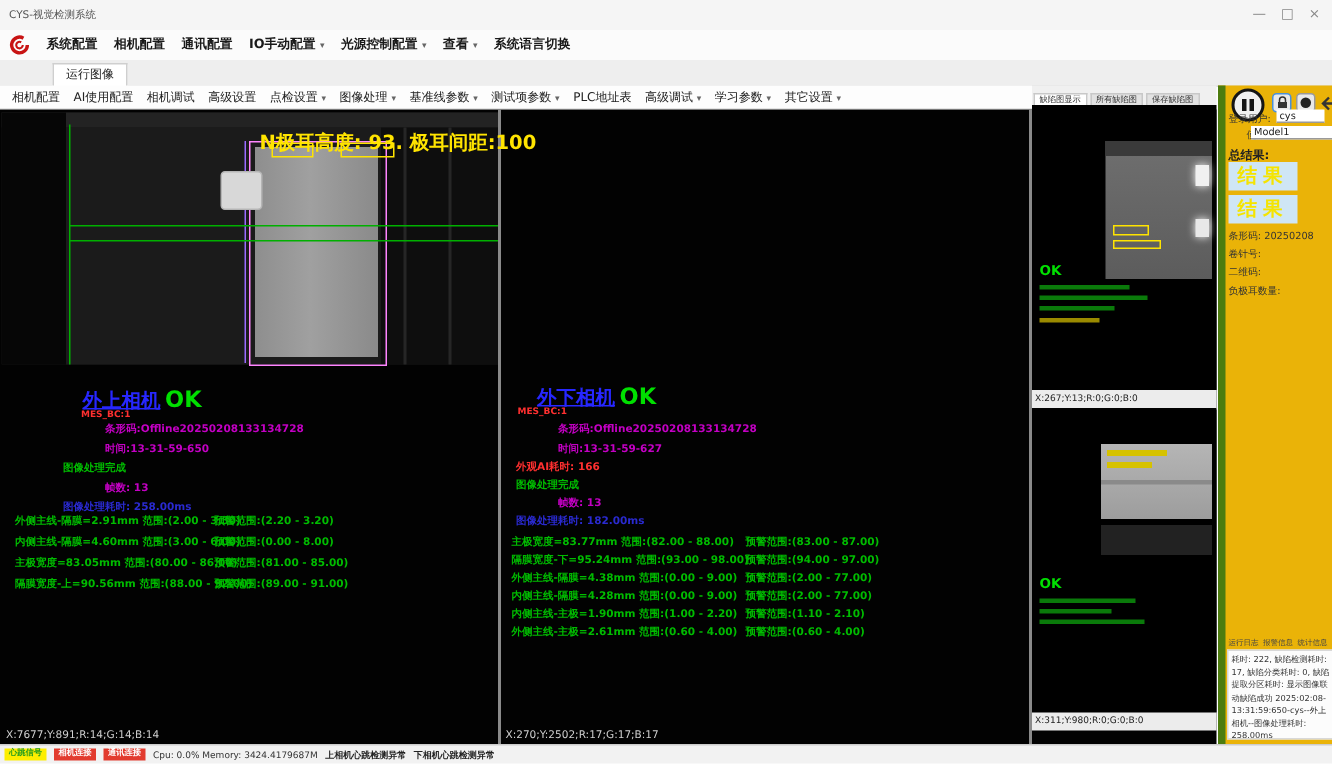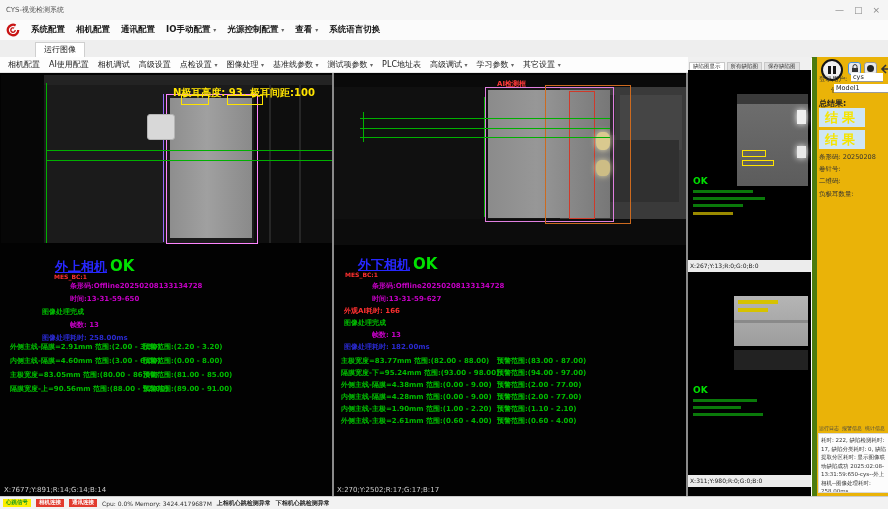--- a/index.html
+++ b/index.html
@@ -140,21 +140,21 @@
     <div class="a" style="left:169px;top:23px;width:82px;height:140px;background:linear-gradient(90deg,#8e8e8e,#a0a0a0 45%,#8a8a8a);"></div>
     <div class="a" style="left:165px;top:19px;width:90px;height:148px;border:1px solid #ff85ff;"></div>
     <div class="a" style="left:162px;top:19px;width:1px;height:148px;background:#9a6bff;"></div>
 
     <div class="a" style="left:146px;top:39px;width:26px;height:24px;background:#d8d8d8;border:1px solid #b5b5b5;border-radius:3px;"></div>
 
     <div class="a" style="left:45px;top:75px;width:286px;height:1px;background:#00b000;"></div>
     <div class="a" style="left:45px;top:85px;width:286px;height:1px;background:#00b000;"></div>
     <div class="a" style="left:45px;top:8px;width:1px;height:160px;background:#00b000;"></div>
 
-    <div class="a" style="left:172px;top:11px;font-size:10px;color:#ffe400;font-weight:bold;white-space:nowrap;">N极耳高度: 93.  极耳间距:100</div>
+    <div class="a" style="left:172px;top:11px;font-size:13px;color:#ffe400;font-weight:bold;white-space:nowrap;">N极耳高度: 93.  极耳间距:100</div>
     <div class="a" style="left:180px;top:20px;width:26px;height:8px;border:1px solid #ffe400;"></div>
     <div class="a" style="left:226px;top:20px;width:34px;height:8px;border:1px solid #ffe400;"></div>
   </div>
 
   <div class="a" style="left:54px;top:183px;">
     <span class="cam-title">外上相机</span><span class="cam-ok">OK</span>
   </div>
   <div class="a t-red" style="left:53px;top:200px;">MES_BC:1</div>
   <div class="a t-mag" style="left:41px;top:208px;">条形码:Offline20250208133134728</div>
   <div class="a t-mag" style="left:41px;top:221px;">时间:13-31-59-650</div>
@@ -164,45 +164,20 @@
 
   <div class="mrow mrow-l" style="left:9px;top:269px;"><span>外侧主线-隔膜=2.91mm 范围:(2.00 - 3.50)</span><span class="warn">预警范围:(2.20 - 3.20)</span></div>
   <div class="mrow mrow-l" style="left:9px;top:283px;"><span>内侧主线-隔膜=4.60mm 范围:(3.00 - 6.00)</span><span class="warn">预警范围:(0.00 - 8.00)</span></div>
   <div class="mrow mrow-l" style="left:9px;top:297px;"><span>主极宽度=83.05mm 范围:(80.00 - 86.00)</span><span class="warn">预警范围:(81.00 - 85.00)</span></div>
   <div class="mrow mrow-l" style="left:9px;top:311px;"><span>隔膜宽度-上=90.56mm 范围:(88.00 - 92.00)</span><span class="warn">预警范围:(89.00 - 91.00)</span></div>
   <div class="a coords" style="left:3px;top:413px;">X:7677;Y:891;R:14;G:14;B:14</div>
 </div>
 
 <div class="a" style="left:334px;top:73px;width:352px;height:424px;">
 
-  <div class="a" style="left:0;top:2px;width:352px;height:170px;background:#141414;">
-    <div class="a" style="left:0;top:0;width:352px;height:12px;background:#0a0a0a;"></div>
-    <div class="a" style="left:226px;top:12px;width:126px;height:132px;background:#3a3a3a;"></div>
-    <div class="a" style="left:241px;top:20px;width:40px;height:40px;background:#2b2b2b;"></div>
-    <div class="a" style="left:286px;top:20px;width:62px;height:55px;background:#454545;"></div>
-    <div class="a" style="left:241px;top:65px;width:104px;height:62px;background:#303030;"></div>
-    <div class="a" style="left:0;top:12px;width:154px;height:132px;background:#101010;"></div>
-    <div class="a" style="left:0;top:144px;width:352px;height:26px;background:#0c0c0c;"></div>
-
-    <div class="a" style="left:154px;top:15px;width:122px;height:128px;background:linear-gradient(90deg,#8b8b8b,#979797 40%,#777777);"></div>
-    <div class="a" style="left:151px;top:12px;width:127px;height:133px;border:1px solid #e07fe0;"></div>
-    <div class="a" style="left:211px;top:10px;width:84px;height:137px;border:1px solid #cc6a1f;"></div>
-    <div class="a" style="left:235px;top:16px;width:24px;height:126px;border:1px solid #cf3a2a;"></div>
-
-    <div class="a" style="left:262px;top:57px;width:14px;height:18px;background:#d9c98f;border-radius:40%;box-shadow:0 0 6px #efe2b0;"></div>
-    <div class="a" style="left:262px;top:85px;width:14px;height:16px;background:#cdbd85;border-radius:40%;box-shadow:0 0 6px #e5d8a5;"></div>
-
-    <div class="a" style="left:26px;top:43px;width:250px;height:1px;background:#00b000;"></div>
-    <div class="a" style="left:26px;top:53px;width:250px;height:1px;background:#00b000;"></div>
-    <div class="a" style="left:26px;top:62px;width:250px;height:1px;background:#00b000;"></div>
-    <div class="a" style="left:29px;top:37px;width:1px;height:30px;background:#00b000;"></div>
-    <div class="a" style="left:150px;top:22px;width:1px;height:120px;background:#00b000;"></div>
-
-    <div class="a" style="left:163px;top:4px;font-size:7px;color:#ff3a3a;font-weight:bold;">AI检测框</div>
-  </div>
 
   <div class="a" style="left:24px;top:181px;">
     <span class="cam-title">外下相机</span><span class="cam-ok">OK</span>
   </div>
   <div class="a t-red" style="left:11px;top:198px;">MES_BC:1</div>
   <div class="a t-mag" style="left:10px;top:208px;">条形码:Offline20250208133134728</div>
   <div class="a t-mag" style="left:10px;top:221px;">时间:13-31-59-627</div>
   <div class="a t-red" style="left:10px;top:233px;font-size:7px;">外观AI耗时: 166</div>
   <div class="a t-grn" style="left:10px;top:245px;">图像处理完成</div>
   <div class="a t-mag" style="left:10px;top:257px;">帧数: 13</div>

